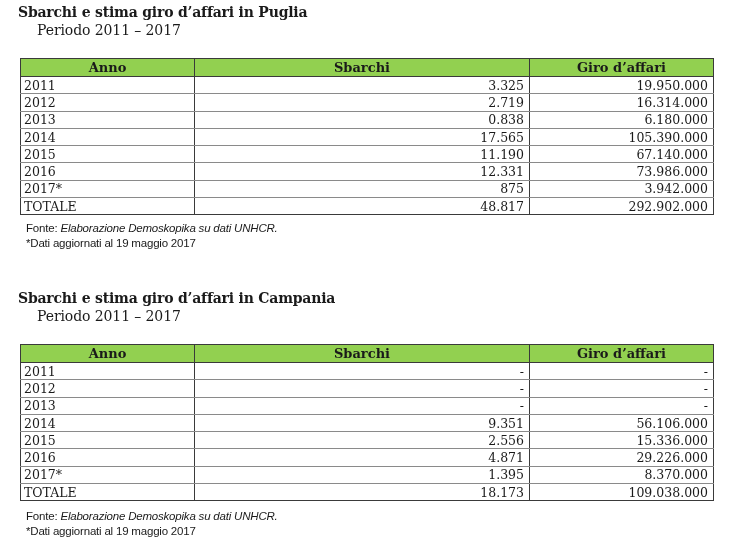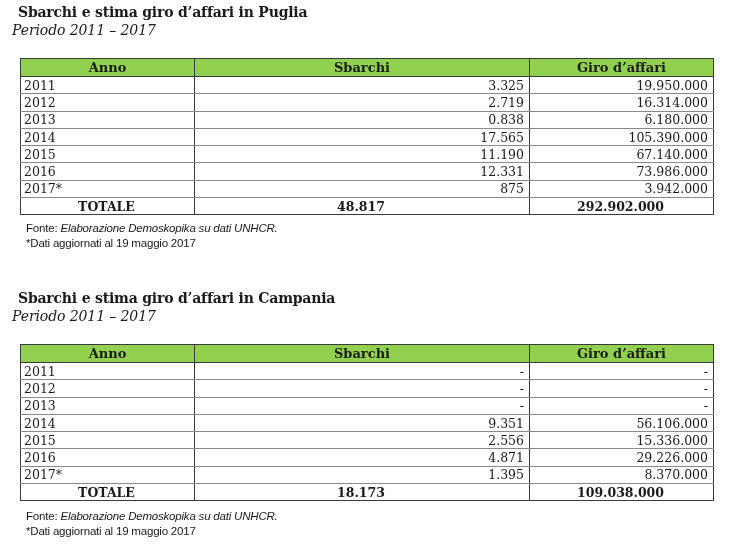--- a/index.html
+++ b/index.html
@@ -24,22 +24,21 @@
       position: absolute;
       left: 18px;
       font-weight: bold;
       font-size: 14px;
       line-height: 17px;
       letter-spacing: -0.2px;
       white-space: nowrap;
     }
     .subtitle {
       position: absolute;
-      left: 12px;
-      font-style: italic;
+      left: 37px;
       font-size: 14px;
       line-height: 17px;
       letter-spacing: -0.1px;
       white-space: nowrap;
     }
     table.data {
       position: absolute;
       left: 20px;
       width: 693px;
       border-collapse: collapse;
@@ -65,23 +64,22 @@
       line-height: 15px;
       border-left: 1px solid #3a3a3a;
       border-right: 1px solid #3a3a3a;
       border-bottom: 1px solid #8a8a8a;
       white-space: nowrap;
     }
     table.data td.num {
       text-align: right;
     }
     table.data tr.total td {
-      font-weight: bold;
+      font-weight: normal;
       border-bottom: 1px solid #3a3a3a;
-      text-align: center;
     }
     .note {
       position: absolute;
       left: 26px;
       font-size: 11.5px;
       line-height: 15px;
       white-space: nowrap;
       font-family: Liberation Sans, sans-serif;
       letter-spacing: -0.2px;
     }

